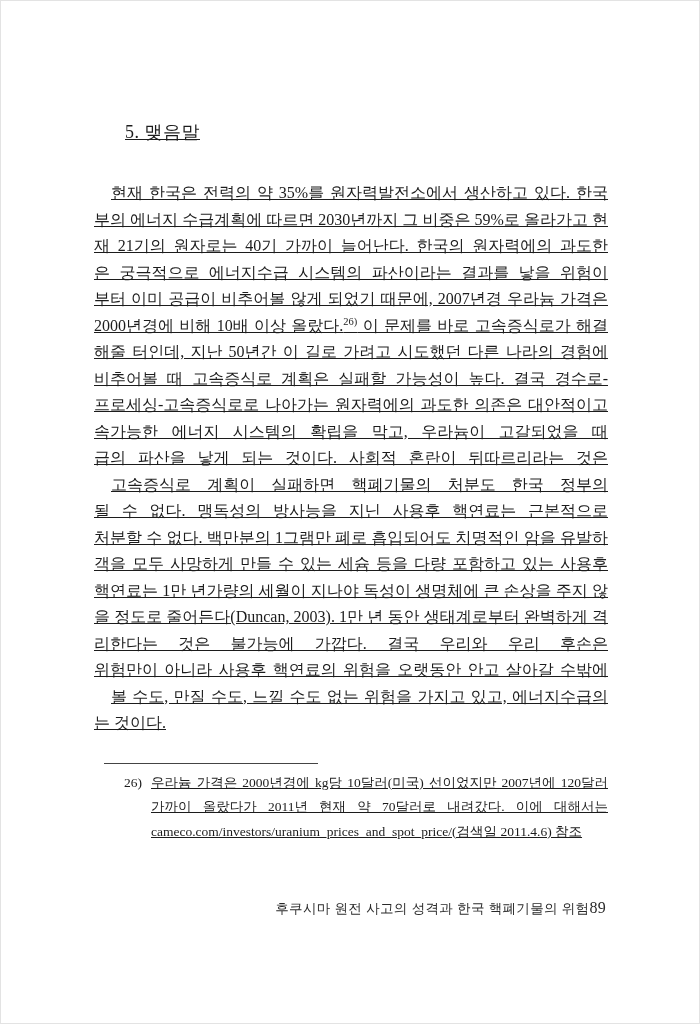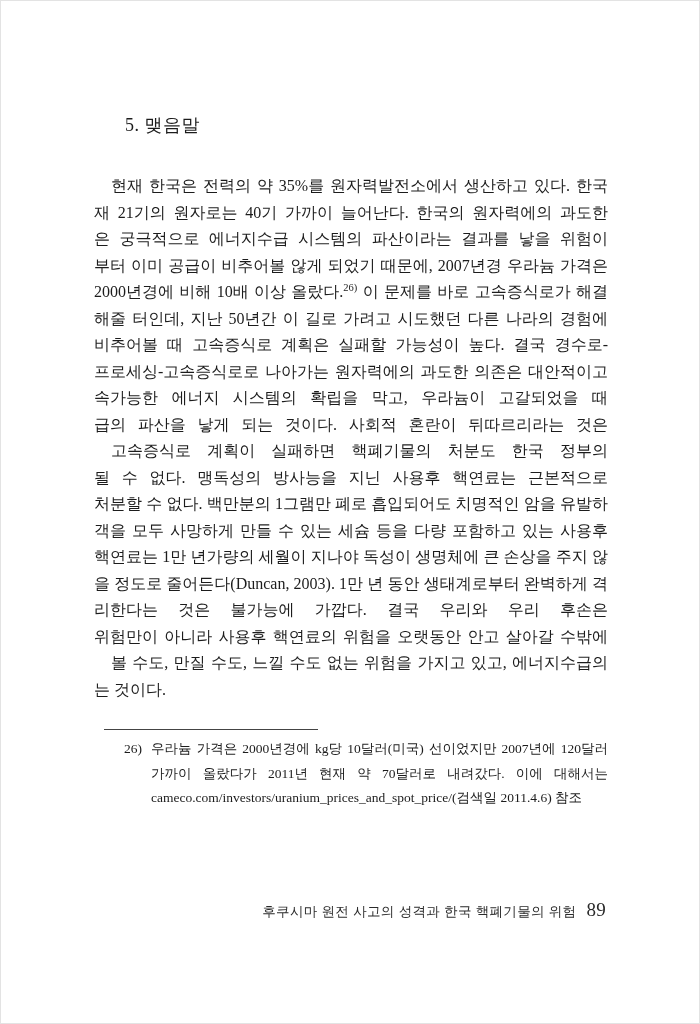--- a/index.html
+++ b/index.html
@@ -15,22 +15,23 @@
     background: #ffffff;
     border: 1px solid #e3e3e3;
     box-sizing: border-box;
     font-family: "Liberation Serif", "DejaVu Serif", serif;
     color: #1c1c1c;
     overflow: hidden;
   }
   .content {
     position: absolute;
     left: 93px;
-    top: 112px;
+    top: 119px;
     width: 514px;
+    text-decoration: underline;
   }
   .heading {
     margin: 0 0 0 31px;
     font-size: 18px;
     font-weight: normal;
     letter-spacing: 0.5px;
   }
   .body-text {
     margin-top: 36px;
     font-size: 16px;
@@ -84,35 +85,35 @@
     top: 898px;
     right: 93px;
     font-family: "Liberation Sans", "DejaVu Sans", sans-serif;
     font-size: 13.5px;
     color: #2a2a2a;
     letter-spacing: 0.3px;
     white-space: nowrap;
   }
   .footer .page-num {
     font-family: "Liberation Serif", "DejaVu Serif", serif;
-    font-size: 19px;
-    margin-left: 10px;
+    font-size: 16px;
   }
 </style>
 </head>
 <body>
 
 <div class="page">
   <div class="content">
 
     <h1 class="heading">5. 맺음말</h1>
 
     <div class="body-text">
 
       <div class="line indent">현재 한국은 전력의 약 35%를 원자력발전소에서 생산하고 있다. 한국 정</div>
+      <div class="line">부의 에너지 수급계획에 따르면 2030년까지 그 비중은 59%로 올라가고 현</div>
       <div class="line">재 21기의 원자로는 40기 가까이 늘어난다. 한국의 원자력에의 과도한 의존</div>
       <div class="line">은 궁극적으로 에너지수급 시스템의 파산이라는 결과를 낳을 위험이 있다.</div>
 
       <div class="line">부터 이미 공급이 비추어볼 않게 되었기 때문에, 2007년경 우라늄 가격은</div>
       <div class="line"><span>2000년경에 비해 10배 이상 올랐다.</span><sup class="fnref">26)</sup><span> 이 문제를 바로 고속증식로가 해결</span></div>
       <div class="line">해줄 터인데, 지난 50년간 이 길로 가려고 시도했던 다른 나라의 경험에</div>
       <div class="line">비추어볼 때 고속증식로 계획은 실패할 가능성이 높다. 결국 경수로-파이로</div>
       <div class="line">프로세싱-고속증식로로 나아가는 원자력에의 과도한 의존은 대안적이고 지</div>
       <div class="line">속가능한 에너지 시스템의 확립을 막고, 우라늄이 고갈되었을 때 에너지수</div>
       <div class="line">급의 파산을 낳게 되는 것이다. 사회적 혼란이 뒤따르리라는 것은 자명하다.</div>

